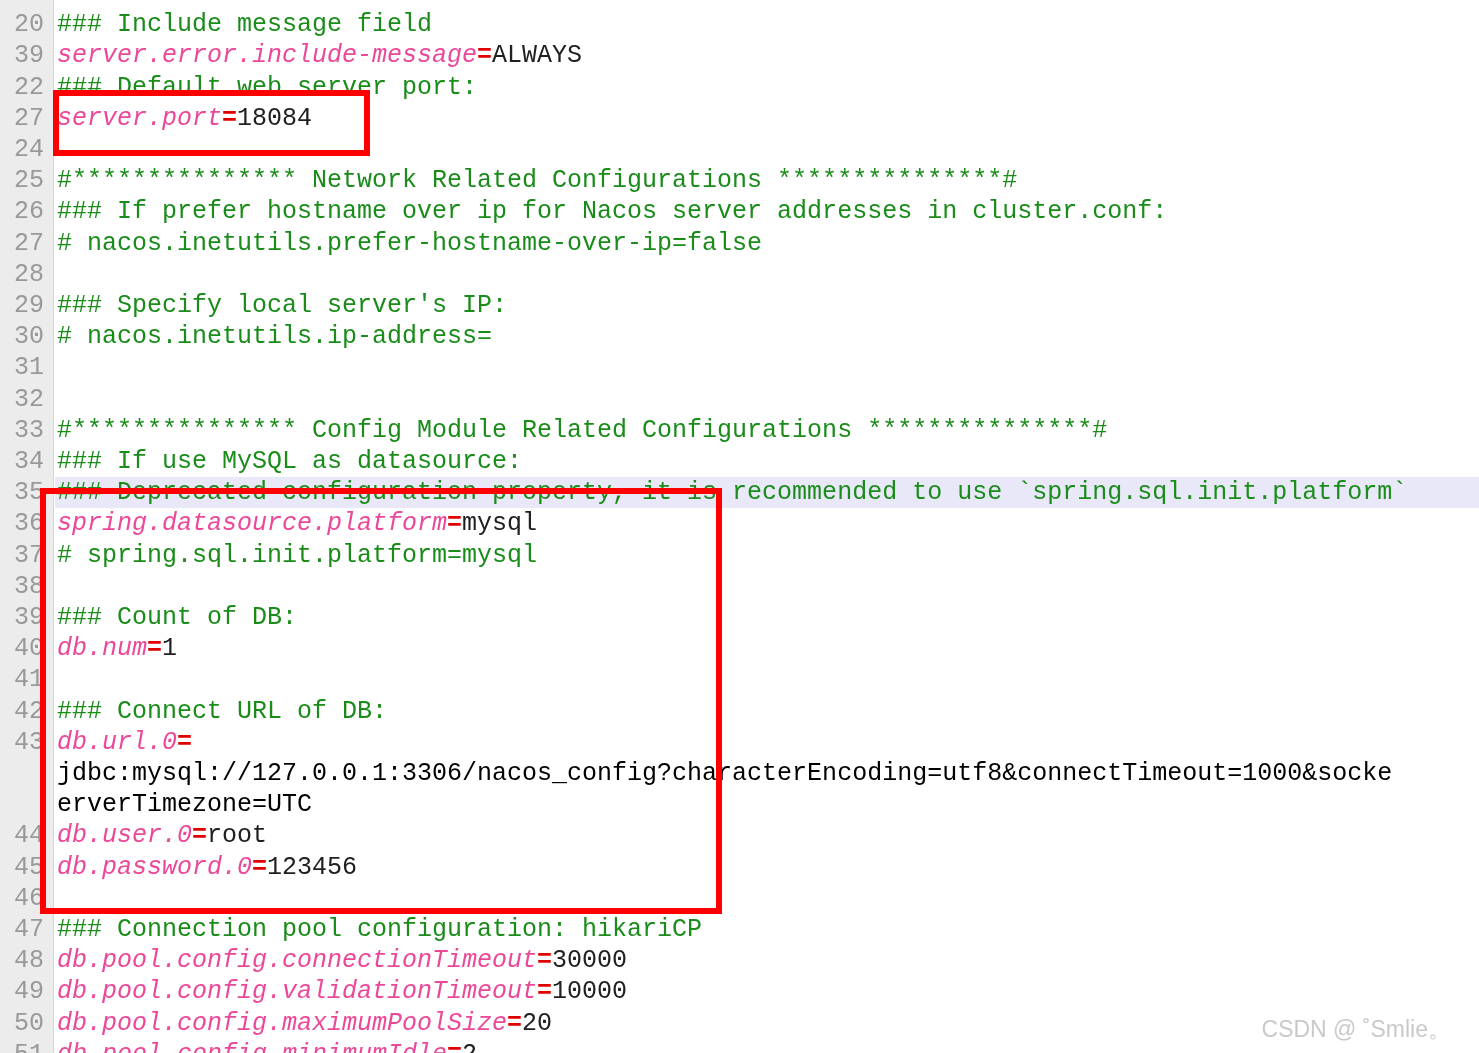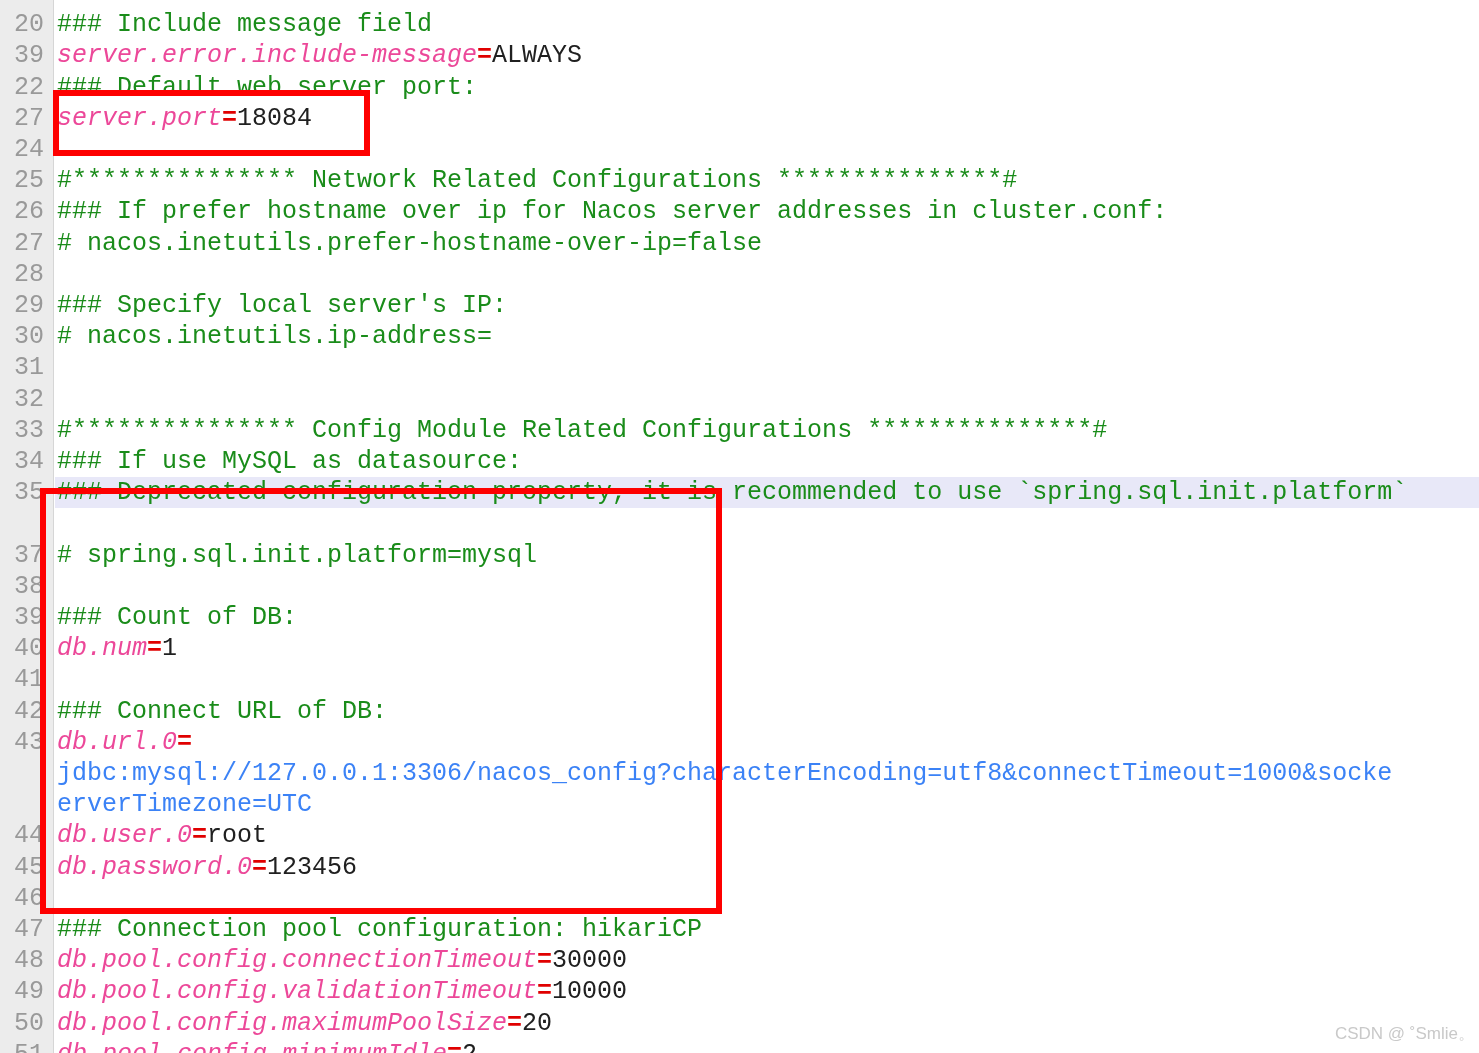--- a/index.html
+++ b/index.html
@@ -82,39 +82,39 @@
     white-space: pre;
     font-size: 25px;
     letter-spacing: 0px;
   }
 
   
   .cmt  { color: #1a8c1a; }
   .key  { color: #ec4899; font-style: italic; text-align: right; }
   .eq   { color: #e00000; font-weight: bold; }
   .val  { color: #202020; }
-  .plain{ color: #3b82f6; }
+  .plain{ color: #000000; }
 
   
   .redbox {
     position: absolute;
     border: 6px solid #fe0000;
     box-sizing: border-box;
     z-index: 5;
     pointer-events: none;
     background: transparent;
   }
 
   
   #watermark {
     position: absolute;
-    right: 4px;
+    right: 28px;
     bottom: 8px;
     color: #c9c9c9;
-    font-size: 17px;
+    font-size: 23px;
     font-family: "Liberation Sans", sans-serif;
     z-index: 6;
     white-space: pre;
   }
 </style>
 </head>
 <body>
 
 <div id="editor">
 
@@ -131,20 +131,21 @@
       <div class="line" style="position: absolute; left: 0px; top: 196.4px; width: 1479px;"><div class="lnum">26</div><div class="ltext"><span class="cmt">### If prefer hostname over ip for Nacos server addresses in cluster.conf:</span></div></div>
       <div class="line" style="position: absolute; left: 0px; top: 227.6px; width: 1479px;"><div class="lnum">27</div><div class="ltext"><span class="cmt"># nacos.inetutils.prefer-hostname-over-ip=false</span></div></div>
       <div class="line" style="position: absolute; left: 0px; top: 258.8px; width: 1479px;"><div class="lnum">28</div><div class="ltext"></div></div>
       <div class="line" style="position: absolute; left: 0px; top: 290px; width: 1479px;"><div class="lnum">29</div><div class="ltext"><span class="cmt">### Specify local server's IP:</span></div></div>
       <div class="line" style="position: absolute; left: 0px; top: 321.2px; width: 1479px;"><div class="lnum">30</div><div class="ltext"><span class="cmt"># nacos.inetutils.ip-address=</span></div></div>
       <div class="line" style="position: absolute; left: 0px; top: 352.4px; width: 1479px;"><div class="lnum">31</div><div class="ltext"></div></div>
       <div class="line" style="position: absolute; left: 0px; top: 383.6px; width: 1479px;"><div class="lnum">32</div><div class="ltext"></div></div>
       <div class="line" style="position: absolute; left: 0px; top: 414.8px; width: 1479px;"><div class="lnum">33</div><div class="ltext"><span class="cmt">#*************** Config Module Related Configurations ***************#</span></div></div>
       <div class="line" style="position: absolute; left: 0px; top: 446px; width: 1479px;"><div class="lnum">34</div><div class="ltext"><span class="cmt">### If use MySQL as datasource:</span></div></div>
       <div class="line hl" style="position: absolute; left: 0px; top: 477.2px; width: 1479px;"><div class="hl-bg"></div><div class="lnum">35</div><div class="ltext"><span class="cmt">### Deprecated configuration property, it is recommended to use `spring.sql.init.platform`</span></div></div>
+      <div class="line" style="position: absolute; left: 0px; top: 508.4px; width: 1479px;"><div class="lnum">36</div><div class="ltext"><span class="key">spring.datasource.platform</span><span class="eq">=</span><span class="val">mysql</span></div></div>
       <div class="line" style="position: absolute; left: 0px; top: 539.6px; width: 1309px;"><div class="lnum">37</div><div class="ltext"><span class="cmt"># spring.sql.init.platform=mysql</span></div></div>
       <div class="line" style="position: absolute; left: 0px; top: 570.8px; width: 1479px;"><div class="lnum">38</div><div class="ltext"></div></div>
       <div class="line" style="position: absolute; left: 0px; top: 602px; width: 1366px;"><div class="lnum">39</div><div class="ltext"><span class="cmt">### Count of DB:</span></div></div>
       <div class="line" style="position: absolute; left: 0px; top: 633.2px; width: 1479px;"><div class="lnum">40</div><div class="ltext"><span class="key">db.num</span><span class="eq">=</span><span class="val">1</span></div></div>
       <div class="line" style="position: absolute; left: 0px; top: 664.4px; width: 1345px;"><div class="lnum">41</div><div class="ltext"></div></div>
       <div class="line" style="position: absolute; left: 0px; top: 695.6px; width: 1479px;"><div class="lnum">42</div><div class="ltext"><span class="cmt">### Connect URL of DB:</span></div></div>
       <div class="line" style="position: absolute; left: 0px; top: 726.8px; width: 1479px;"><div class="lnum">43</div><div class="ltext"><span class="key">db.url.0</span><span class="eq">=</span></div></div>
       <div class="line" style="position: absolute; left: 0px; top: 758px; width: 1479px;"><div class="lnum"></div><div class="ltext"><span class="plain">jdbc:mysql://127.0.0.1:3306/nacos_config?characterEncoding=utf8&amp;connectTimeout=1000&amp;socke</span></div></div>
       <div class="line" style="position: absolute; left: 0px; top: 789.2px; width: 1479px;"><div class="lnum"></div><div class="ltext"><span class="plain">erverTimezone=UTC</span></div></div>
       <div class="line" style="position: absolute; left: 0px; top: 820.4px; width: 1479px;"><div class="lnum">44</div><div class="ltext"><span class="key">db.user.0</span><span class="eq">=</span><span class="val">root</span></div></div>

